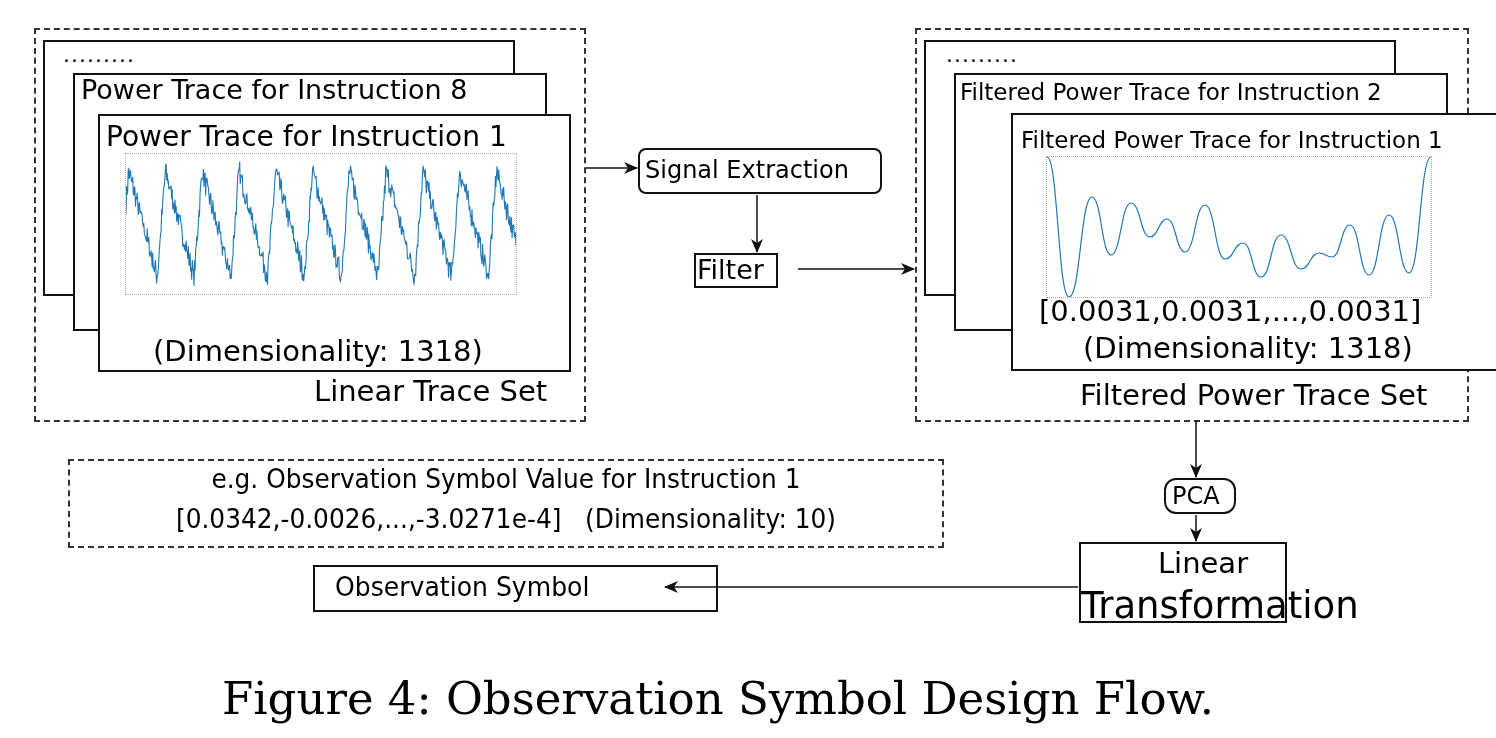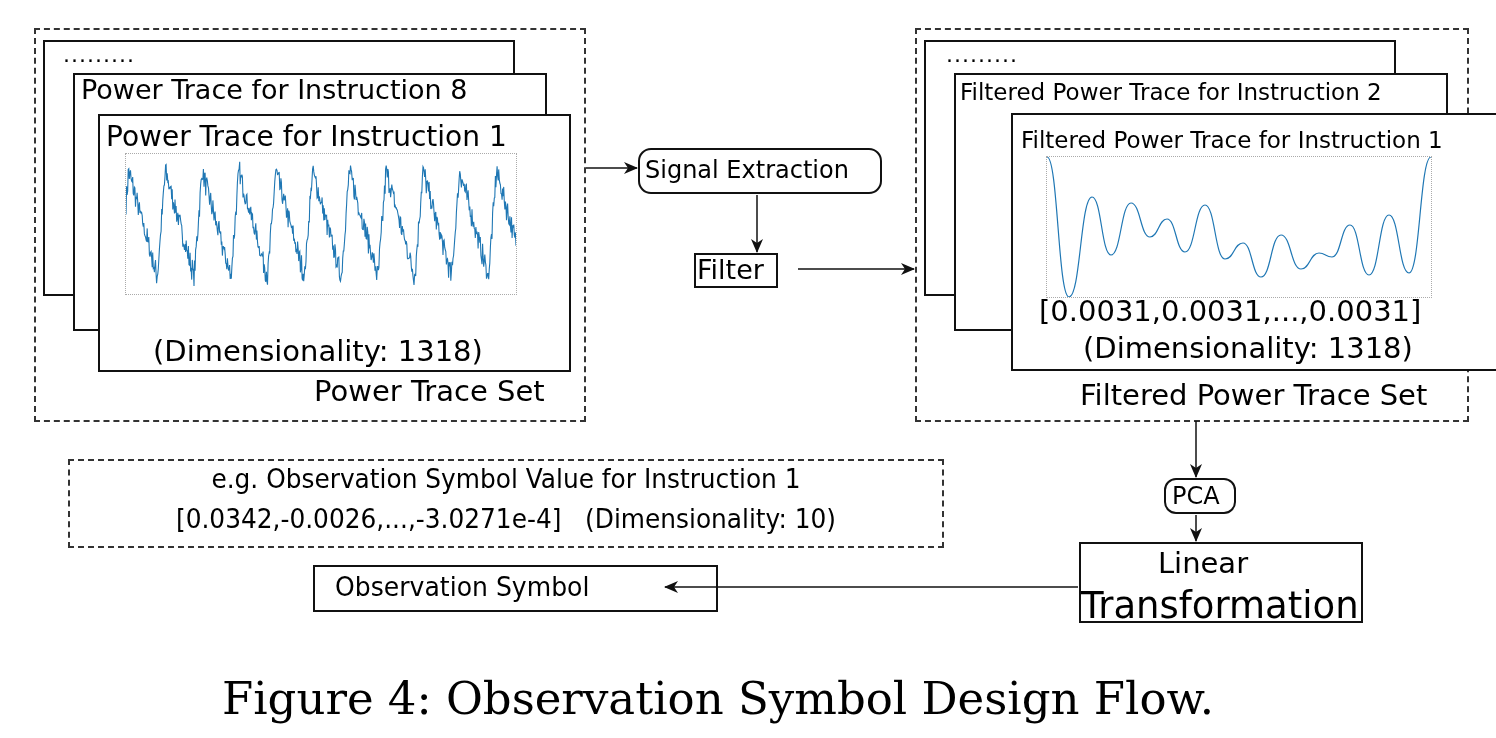--- a/index.html
+++ b/index.html
@@ -1,21 +1,21 @@
 <!DOCTYPE html>
 <html><head>
   <meta charset="utf-8">
   <style>
     html, body { margin: 0; padding: 0; background: #ffffff; }
     body { width: 1496px; height: 738px; position: relative; overflow: hidden;
            font-family: "DejaVu Sans", sans-serif; color: #000; }
     .abs { position: absolute; box-sizing: border-box; }
     .dashed { border: 2px dashed #333; }
     .solid { border: 2px solid #111; background: #fff; }
-    .rounded { border: 2px solid #111; border-radius: 13px; background: #fff; }
+    .rounded { border: 2px solid #111; border-radius: 8px; background: #fff; }
     .txt { white-space: nowrap; }
     svg.overlay { position: absolute; left: 0; top: 0; pointer-events: none; }
     .plot { position: absolute; border: 1px dotted #aaa; }
     .plot svg { position: absolute; left: 0; top: 0; width: 100%; height: 100%; }
     .caption { font-family: "DejaVu Serif", serif; font-size: 45px; }
   </style>
 </head>
 <body>
 
 <div class="abs dashed" style="left:34px; top:28px; width:552px; height:394px;"></div>
@@ -31,21 +31,21 @@
 <div class="abs solid" style="left:98px; top:114px; width:473px; height:258px;">
   <div class="abs txt" style="left:6px; top:4px; font-size:28px;text-align:center;">Power Trace for Instruction 1</div>
   <div class="plot" style="left:25px; top:37px; width:390px; height:140px;">
     <svg id="raw-trace-svg" viewBox="0 0 390 140" preserveAspectRatio="none">
       <path id="raw-trace-path" fill="none" stroke="#1f77b4" stroke-width="1.1" d="M0.0,60.5L0.6,32.3L1.1,40.9L1.7,36.9L2.2,15.5L2.8,14.7L3.3,25.0L3.9,18.5L4.5,16.4L5.0,23.9L5.6,27.0L6.1,27.7L6.7,23.0L7.2,39.5L7.8,41.4L8.4,33.2L8.9,34.0L9.5,52.8L10.0,42.9L10.6,45.0L11.1,38.8L11.7,47.2L12.3,60.9L12.8,51.7L13.4,48.4L13.9,58.0L14.5,57.5L15.0,58.9L15.6,58.3L16.2,61.5L16.7,69.8L17.3,72.7L17.8,69.1L18.4,79.9L18.9,81.6L19.5,83.0L20.1,85.8L20.6,87.5L21.2,74.4L21.7,87.6L22.3,87.9L22.8,83.0L23.4,100.5L24.0,102.6L24.5,98.5L25.1,97.5L25.6,102.9L26.2,113.1L26.7,98.6L27.3,114.4L27.9,113.7L28.4,118.3L29.0,110.3L29.5,106.0L30.1,120.3L30.6,129.3L31.2,122.5L31.8,119.8L32.3,114.8L32.9,104.3L33.4,95.4L34.0,87.0L34.5,80.8L35.1,77.3L35.7,55.0L36.2,60.5L36.8,46.0L37.3,38.9L37.9,32.0L38.4,31.1L39.0,22.6L39.6,11.1L40.1,10.6L40.7,26.5L41.2,19.2L41.8,27.9L42.3,27.2L42.9,35.2L43.5,33.6L44.0,34.2L44.6,32.5L45.1,32.2L45.7,45.3L46.2,35.3L46.8,55.4L47.4,48.3L47.9,52.5L48.5,59.5L49.0,45.5L49.6,58.8L50.1,51.9L50.7,67.7L51.3,63.5L51.8,58.7L52.4,71.0L52.9,61.5L53.5,62.1L54.0,60.8L54.6,66.0L55.2,70.1L55.7,71.3L56.3,81.4L56.8,92.7L57.4,90.6L57.9,91.8L58.5,96.0L59.1,90.0L59.6,98.0L60.2,86.5L60.7,96.1L61.3,97.2L61.8,104.7L62.4,92.1L63.0,110.7L63.5,111.1L64.1,98.8L64.6,116.1L65.2,115.1L65.7,125.6L66.3,105.9L66.9,115.5L67.4,115.3L68.0,132.1L68.5,106.5L69.1,116.8L69.6,95.8L70.2,92.4L70.8,82.2L71.3,87.1L71.9,80.2L72.4,69.1L73.0,56.3L73.5,62.7L74.1,38.9L74.7,29.8L75.2,25.5L75.8,24.6L76.3,25.4L76.9,24.7L77.4,15.1L78.0,32.8L78.6,19.7L79.1,18.7L79.7,41.5L80.2,25.1L80.8,24.1L81.3,26.4L81.9,31.9L82.5,34.2L83.0,41.2L83.6,50.6L84.1,44.1L84.7,38.9L85.2,50.8L85.8,60.2L86.4,57.5L86.9,46.4L87.5,57.2L88.0,66.5L88.6,60.1L89.1,57.6L89.7,71.3L90.3,67.1L90.8,71.0L91.4,77.1L91.9,81.1L92.5,69.3L93.0,67.1L93.6,78.1L94.2,79.0L94.7,77.5L95.3,90.8L95.8,87.5L96.4,101.6L96.9,92.6L97.5,92.5L98.1,94.6L98.6,93.1L99.2,100.1L99.7,109.1L100.3,110.0L100.8,115.3L101.4,104.4L102.0,112.2L102.5,116.0L103.1,115.5L103.6,111.1L104.2,125.0L104.7,119.9L105.3,124.6L105.9,112.5L106.4,104.4L107.0,102.1L107.5,81.0L108.1,84.7L108.6,81.4L109.2,62.5L109.8,57.5L110.3,61.0L110.9,41.2L111.4,28.7L112.0,19.5L112.5,16.5L113.1,15.1L113.7,7.8L114.2,30.2L114.8,21.2L115.3,23.5L115.9,20.5L116.4,22.8L117.0,43.4L117.6,39.5L118.1,42.0L118.7,47.7L119.2,49.8L119.8,49.3L120.3,41.1L120.9,40.2L121.5,54.7L122.0,54.8L122.6,58.7L123.1,53.8L123.7,60.5L124.2,57.1L124.8,52.8L125.4,66.3L125.9,59.2L126.5,60.2L127.0,73.6L127.6,73.4L128.1,78.9L128.7,80.5L129.3,74.0L129.8,69.3L130.4,85.6L130.9,76.5L131.5,87.6L132.0,93.0L132.6,93.6L133.2,92.1L133.7,101.3L134.3,101.4L134.8,101.9L135.4,99.9L135.9,100.6L136.5,101.8L137.1,97.5L137.6,119.0L138.2,110.4L138.7,114.0L139.3,126.3L139.8,127.7L140.4,117.7L141.0,127.8L141.5,130.7L142.1,109.5L142.6,102.1L143.2,98.5L143.7,99.6L144.3,80.1L144.9,69.7L145.4,69.7L146.0,65.1L146.5,55.3L147.1,53.5L147.6,48.9L148.2,37.7L148.8,27.1L149.3,21.3L149.9,15.7L150.4,15.2L151.0,16.3L151.5,20.5L152.1,20.1L152.7,18.7L153.2,18.5L153.8,35.4L154.3,35.0L154.9,24.2L155.4,28.4L156.0,45.6L156.6,49.8L157.1,44.5L157.7,39.9L158.2,46.5L158.8,43.9L159.3,41.6L159.9,51.1L160.5,63.6L161.0,61.1L161.6,54.2L162.1,73.3L162.7,56.6L163.2,58.2L163.8,67.1L164.4,69.4L164.9,70.9L165.5,74.0L166.0,71.9L166.6,79.7L167.1,71.5L167.7,86.8L168.3,84.5L168.8,89.1L169.4,88.8L169.9,98.1L170.5,94.7L171.0,99.9L171.6,87.6L172.2,95.3L172.7,107.1L173.3,98.2L173.8,97.3L174.4,118.3L174.9,114.7L175.5,101.3L176.1,124.1L176.6,126.4L177.2,119.8L177.7,127.3L178.3,120.2L178.8,112.4L179.4,115.1L180.0,107.2L180.5,89.6L181.1,85.9L181.6,85.0L182.2,81.1L182.7,67.0L183.3,68.6L183.9,43.2L184.4,43.9L185.0,34.9L185.5,35.7L186.1,24.0L186.6,15.1L187.2,11.8L187.8,17.9L188.3,20.8L188.9,22.8L189.4,23.7L190.0,22.2L190.5,30.3L191.1,44.2L191.7,43.4L192.2,33.3L192.8,47.2L193.3,42.2L193.9,46.6L194.4,50.3L195.0,48.5L195.6,48.3L196.1,43.4L196.7,59.6L197.2,51.2L197.8,66.4L198.3,54.3L198.9,66.0L199.5,61.1L200.0,61.6L200.6,61.3L201.1,81.1L201.7,65.7L202.2,72.3L202.8,70.5L203.4,83.4L203.9,73.6L204.5,74.9L205.0,82.1L205.6,81.8L206.1,80.7L206.7,95.7L207.3,91.6L207.8,103.8L208.4,102.5L208.9,90.3L209.5,95.7L210.0,112.6L210.6,111.5L211.2,113.5L211.7,104.1L212.3,103.5L212.8,103.1L213.4,122.7L213.9,126.0L214.5,127.3L215.1,122.1L215.6,119.8L216.2,118.3L216.7,104.2L217.3,97.0L217.8,97.0L218.4,89.3L219.0,80.8L219.5,76.6L220.1,59.1L220.6,50.7L221.2,37.5L221.7,35.8L222.3,30.9L222.9,16.3L223.4,19.2L224.0,19.7L224.5,11.5L225.1,15.4L225.6,17.6L226.2,25.6L226.8,25.6L227.3,23.9L227.9,42.4L228.4,45.4L229.0,30.7L229.5,36.5L230.1,46.0L230.7,42.9L231.2,45.5L231.8,49.1L232.3,60.1L232.9,59.1L233.4,60.5L234.0,61.3L234.6,63.0L235.1,63.9L235.7,58.9L236.2,74.7L236.8,75.6L237.3,75.7L237.9,64.8L238.5,68.3L239.0,82.7L239.6,69.4L240.1,84.5L240.7,84.9L241.2,72.9L241.8,78.2L242.4,99.6L242.9,80.3L243.5,94.5L244.0,90.9L244.6,99.8L245.1,106.0L245.7,103.6L246.3,98.3L246.8,101.1L247.4,108.8L247.9,99.4L248.5,106.4L249.0,116.7L249.6,112.3L250.2,119.9L250.7,126.0L251.3,112.5L251.8,112.5L252.4,116.1L252.9,113.6L253.5,94.9L254.1,88.3L254.6,85.3L255.2,78.2L255.7,62.7L256.3,62.8L256.8,66.9L257.4,48.4L258.0,45.9L258.5,31.5L259.1,39.8L259.6,15.1L260.2,11.7L260.7,14.9L261.3,23.5L261.9,15.0L262.4,17.7L263.0,39.0L263.5,35.1L264.1,34.7L264.6,43.2L265.2,36.8L265.8,30.6L266.3,34.8L266.9,36.5L267.4,38.8L268.0,37.6L268.5,52.3L269.1,51.4L269.7,53.8L270.2,53.7L270.8,55.4L271.3,56.2L271.9,59.5L272.4,62.1L273.0,65.8L273.6,73.9L274.1,62.8L274.7,63.6L275.2,79.1L275.8,80.9L276.3,72.0L276.9,77.5L277.5,75.3L278.0,81.6L278.6,86.1L279.1,86.2L279.7,90.4L280.2,87.2L280.8,90.0L281.4,104.3L281.9,104.9L282.5,104.6L283.0,104.1L283.6,103.9L284.1,98.7L284.7,102.3L285.3,112.7L285.8,117.7L286.4,114.9L286.9,121.2L287.5,126.8L288.0,131.0L288.6,120.6L289.2,119.9L289.7,122.1L290.3,102.1L290.8,95.9L291.4,90.4L291.9,92.8L292.5,67.4L293.1,69.4L293.6,65.5L294.2,62.5L294.7,49.3L295.3,37.8L295.8,39.2L296.4,22.5L297.0,12.7L297.5,13.7L298.1,18.3L298.6,22.9L299.2,15.3L299.7,24.8L300.3,39.2L300.9,27.3L301.4,26.9L302.0,30.1L302.5,37.5L303.1,27.9L303.6,45.1L304.2,36.9L304.8,55.0L305.3,52.9L305.9,54.5L306.4,47.7L307.0,45.0L307.5,49.6L308.1,59.3L308.7,67.2L309.2,59.3L309.8,57.9L310.3,75.4L310.9,62.9L311.4,64.3L312.0,71.4L312.6,68.7L313.1,79.7L313.7,85.7L314.2,78.0L314.8,84.8L315.3,80.7L315.9,81.9L316.5,88.2L317.0,101.1L317.6,86.6L318.1,85.9L318.7,93.5L319.2,95.5L319.8,97.7L320.4,110.5L320.9,105.5L321.5,104.7L322.0,109.3L322.6,123.7L323.1,108.2L323.7,110.5L324.3,108.3L324.8,126.8L325.4,117.4L325.9,107.7L326.5,111.2L327.0,104.5L327.6,101.5L328.2,92.7L328.7,85.6L329.3,78.0L329.8,74.2L330.4,58.2L330.9,50.4L331.5,39.4L332.1,43.8L332.6,35.4L333.2,24.3L333.7,17.2L334.3,20.1L334.8,26.9L335.4,33.4L336.0,25.4L336.5,27.2L337.1,29.2L337.6,31.9L338.2,29.8L338.7,36.8L339.3,37.9L339.9,31.0L340.4,30.4L341.0,45.9L341.5,41.5L342.1,36.4L342.6,45.3L343.2,56.3L343.8,52.6L344.3,62.2L344.9,62.0L345.4,72.3L346.0,55.3L346.5,69.3L347.1,72.6L347.7,67.7L348.2,74.4L348.8,75.1L349.3,83.9L349.9,73.1L350.4,80.1L351.0,77.7L351.6,80.7L352.1,94.6L352.7,78.0L353.2,81.8L353.8,88.6L354.3,83.1L354.9,101.5L355.5,105.6L356.0,110.3L356.6,89.7L357.1,102.9L357.7,112.8L358.2,107.8L358.8,100.5L359.4,108.1L359.9,111.0L360.5,124.7L361.0,123.2L361.6,119.5L362.1,119.4L362.7,125.3L363.3,114.6L363.8,109.1L364.4,93.0L364.9,83.8L365.5,80.0L366.0,84.9L366.6,59.1L367.2,48.3L367.7,52.3L368.3,44.1L368.8,43.6L369.4,21.9L369.9,33.1L370.5,21.1L371.1,12.4L371.6,21.9L372.2,26.5L372.7,15.4L373.3,25.4L373.8,29.0L374.4,30.7L375.0,39.6L375.5,39.7L376.1,45.7L376.6,34.5L377.2,42.3L377.7,32.9L378.3,47.6L378.9,55.4L379.4,47.5L380.0,52.2L380.5,66.2L381.1,54.1L381.6,49.5L382.2,63.2L382.8,69.9L383.3,70.6L383.9,62.3L384.4,72.3L385.0,78.5L385.5,63.3L386.1,84.0L386.7,71.4L387.2,73.7L387.8,70.6L388.3,81.0L388.9,83.6L389.4,78.4L390.0,91.8"></path>
     </svg>
   </div>
   <div class="abs txt" style="left:53px; top:218px; font-size:29px;">(Dimensionality: 1318)</div>
 </div>
 
-<div class="abs txt" style="left:314px; top:374px; font-size:29px;">Power Trace Set</div>
+<div class="abs txt" style="left:314px; top:374px; font-size:29px;">Linear Trace Set</div>
 
 <div class="abs rounded" style="left:638px; top:148px; width:244px; height:46px;">
   <div class="abs txt" style="left:5px; top:6px; font-size:24px;">Signal Extraction</div>
 </div>
 
 <div class="abs solid" style="left:694px; top:253px; width:84px; height:35px;">
   <div class="abs txt" style="left:1px; top:-1px; font-size:27px;">Filter</div>
 </div>
 
 <div class="abs dashed" style="left:915px; top:28px; width:554px; height:394px;"></div>
@@ -68,21 +68,21 @@
   <div class="abs txt" style="left:26px; top:179px; font-size:29px;">[0.0031,0.0031,...,0.0031]</div>
   <div class="abs txt" style="left:70px; top:216px; font-size:29px;">(Dimensionality: 1318)</div>
 </div>
 
 <div class="abs txt" style="left:1080px; top:378px; font-size:29px;">Filtered Power Trace Set</div>
 
 <div class="abs rounded" style="left:1164px; top:478px; width:72px; height:36px; border-radius:12px;">
   <div class="abs txt" style="left:6px; top:2px; font-size:24px;">PCA</div>
 </div>
 
-<div class="abs solid" style="left:1079px; top:542px; width:284px; height:81px;">
+<div class="abs solid" style="left:1079px; top:542px; width:208px; height:81px;">
   <div class="abs txt" style="left:0; width:244px; text-align:center; top:2px; font-size:29px;">Linear</div>
   <div class="abs txt" style="left:0; width:244px; text-align:center; top:40px; font-size:37px;">Transformation</div>
 </div>
 
 <div class="abs solid" style="left:313px; top:565px; width:405px; height:47px;">
   <div class="abs txt" style="left:20px; top:4px; font-size:27px; transform:scaleX(0.93); transform-origin:left;">Observation Symbol</div>
 </div>
 
 <div class="abs dashed" style="left:68px; top:459px; width:876px; height:89px;">
   <div class="abs txt" style="left:0; width:872px; text-align:center; top:2px; font-size:27px; transform:scaleX(0.92);">e.g.  Observation Symbol Value for Instruction 1</div>

